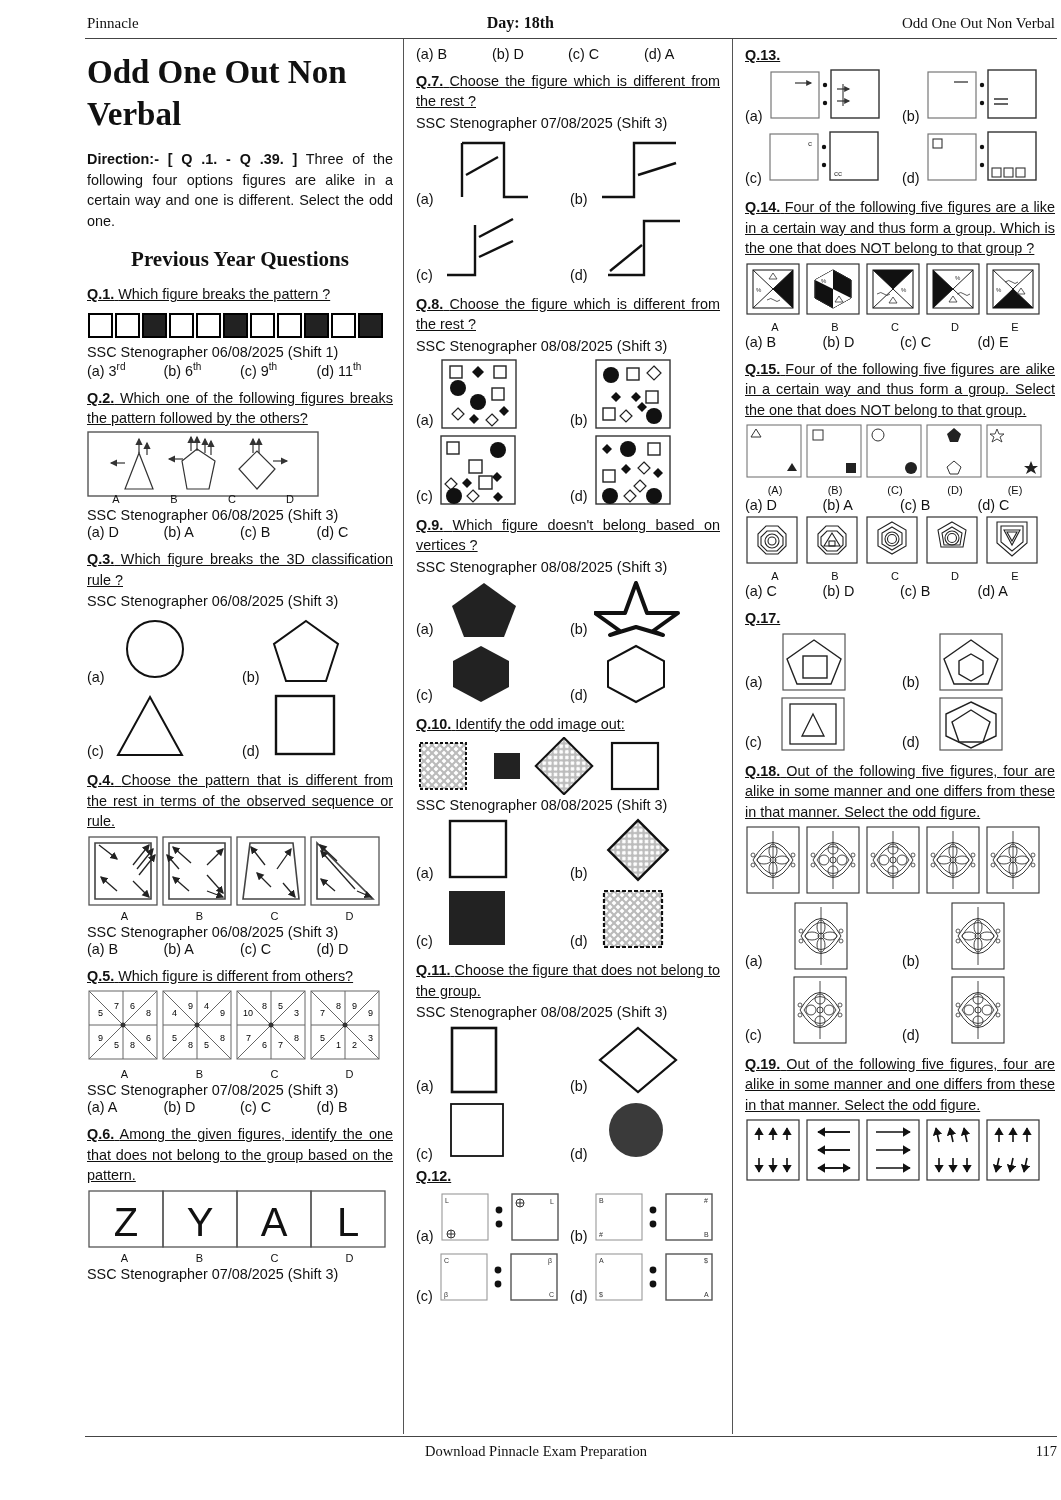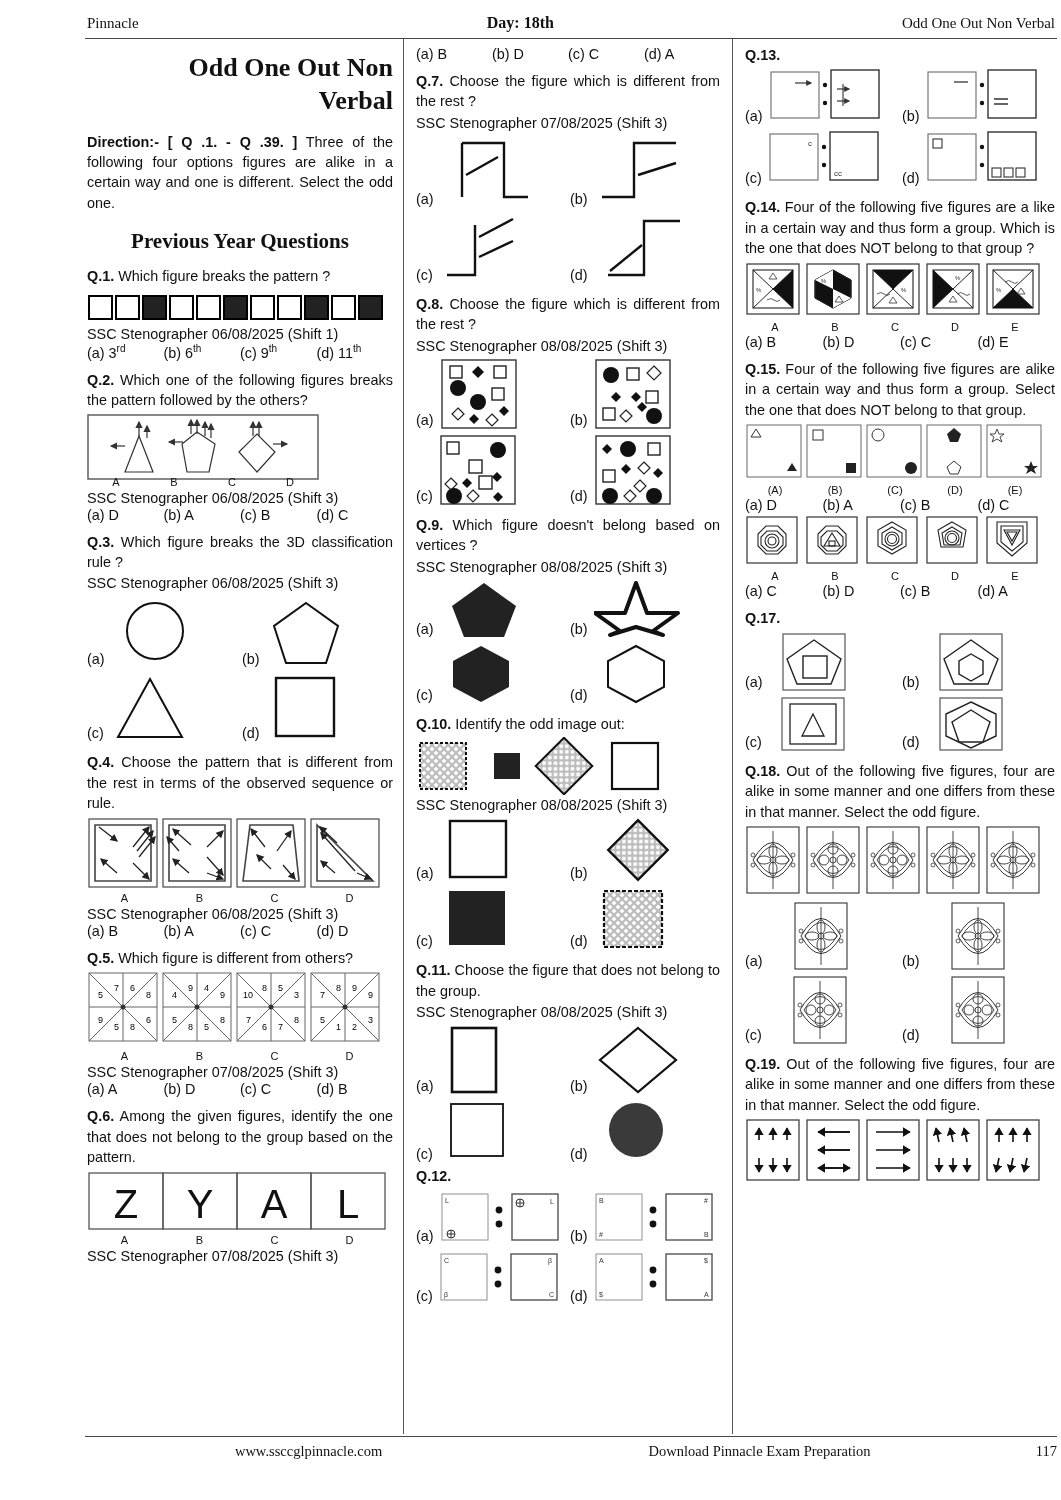--- a/index.html
+++ b/index.html
@@ -19,31 +19,31 @@
   .hdr .mid { font-weight: bold; font-size: 16px; }
   .rule { border-top: 1.6px solid #444; }
 
   
   .cols { display: flex; height: 1395px; }
   .col { position: relative; }
   .col1 { width: 318px; padding: 6px 10px 0 2px; }
   .col2 { width: 330px; padding: 6px 12px 0 12px; border-left: 1.4px solid #555; border-right: 1.4px solid #555; }
   .col3 { width: 324px; padding: 6px 2px 0 12px; }
 
-  h1.title { font-family: "Liberation Serif", serif; font-weight: bold; font-size: 26px;
-             text-align: right; line-height: 1.28; margin: 6px 0 14px 0; }
+  h1.title { font-family: "Liberation Serif", serif; font-weight: bold; font-size: 33px;
+             text-align: left; line-height: 1.28; margin: 6px 0 14px 0; }
   h2.sect  { font-family: "Liberation Serif", serif; font-weight: bold; font-size: 21px;
              text-align: center; margin: 16px 0 12px 0; }
   h3.exam  { font-family: "Liberation Serif", serif; font-weight: bold; font-size: 18.5px;
              margin: 4px 0 10px 0; }
   .practice { font-family: "Liberation Serif", serif; font-weight: bold; font-size: 21px;
               text-align: center; margin: 18px 0 14px 0; }
 
   p.dir, p.q { font-size: 14.4px; line-height: 1.42; text-align: justify; margin: 4px 0 3px 0; }
-  p.q { margin-top: 9px; }
+  p.q { margin-top: 9px; text-decoration: underline; }
   .b { font-weight: bold; }
   .src { font-size: 14.4px; margin: 2px 0 1px 0; }
   .opts { display: flex; font-size: 14.4px; margin: 1px 0 2px 0; }
   .opts span { flex: 1; }
   sup { font-size: 10px; vertical-align: super; }
   .lbl { font-size: 14.4px; margin-right: 6px; }
 
   svg { display: block; }
   .caps { display: flex; font-size: 11px; margin-top: 1px; }
   .caps span { flex: 1; text-align: center; }
@@ -1052,17 +1052,16 @@
         </g>
         <g stroke="#111" stroke-width="1.6" fill="none">
           <path d="M73 14 L105 14 M73 32 L105 32 M73 50 L105 50" marker-end="url(#a19)"></path>
         </g>
       </svg>
     </div>
   </div>
 
   <div class="ftr-rule"></div>
   <div class="ftr">
-    <span class="f1">www.ssccglpinnacle.com</span>
     <span class="f2">Download Pinnacle Exam Preparation</span>
     <span class="f3">117</span>
   </div>
 </div>
 
 </body></html>

